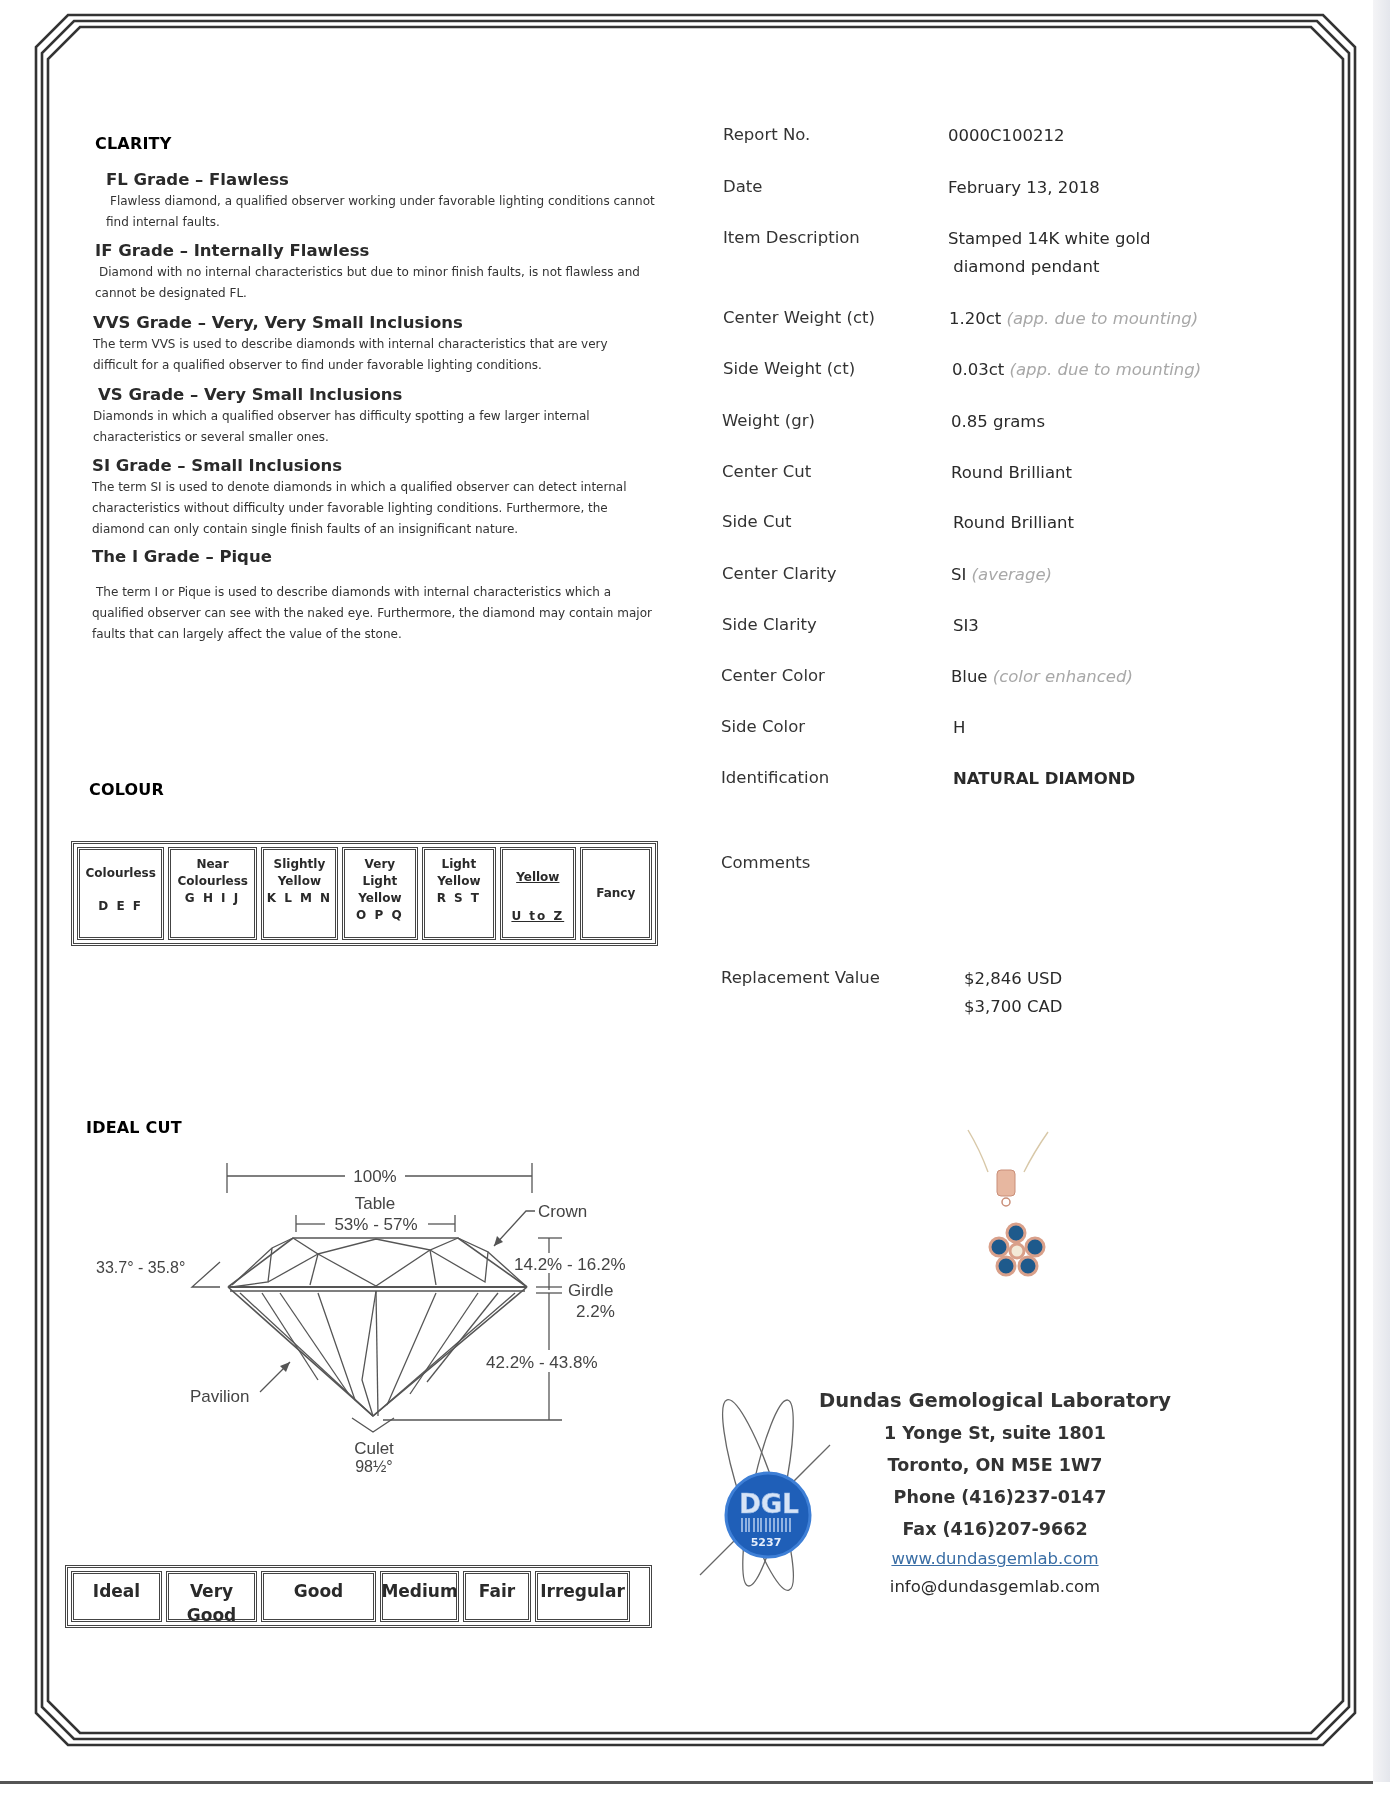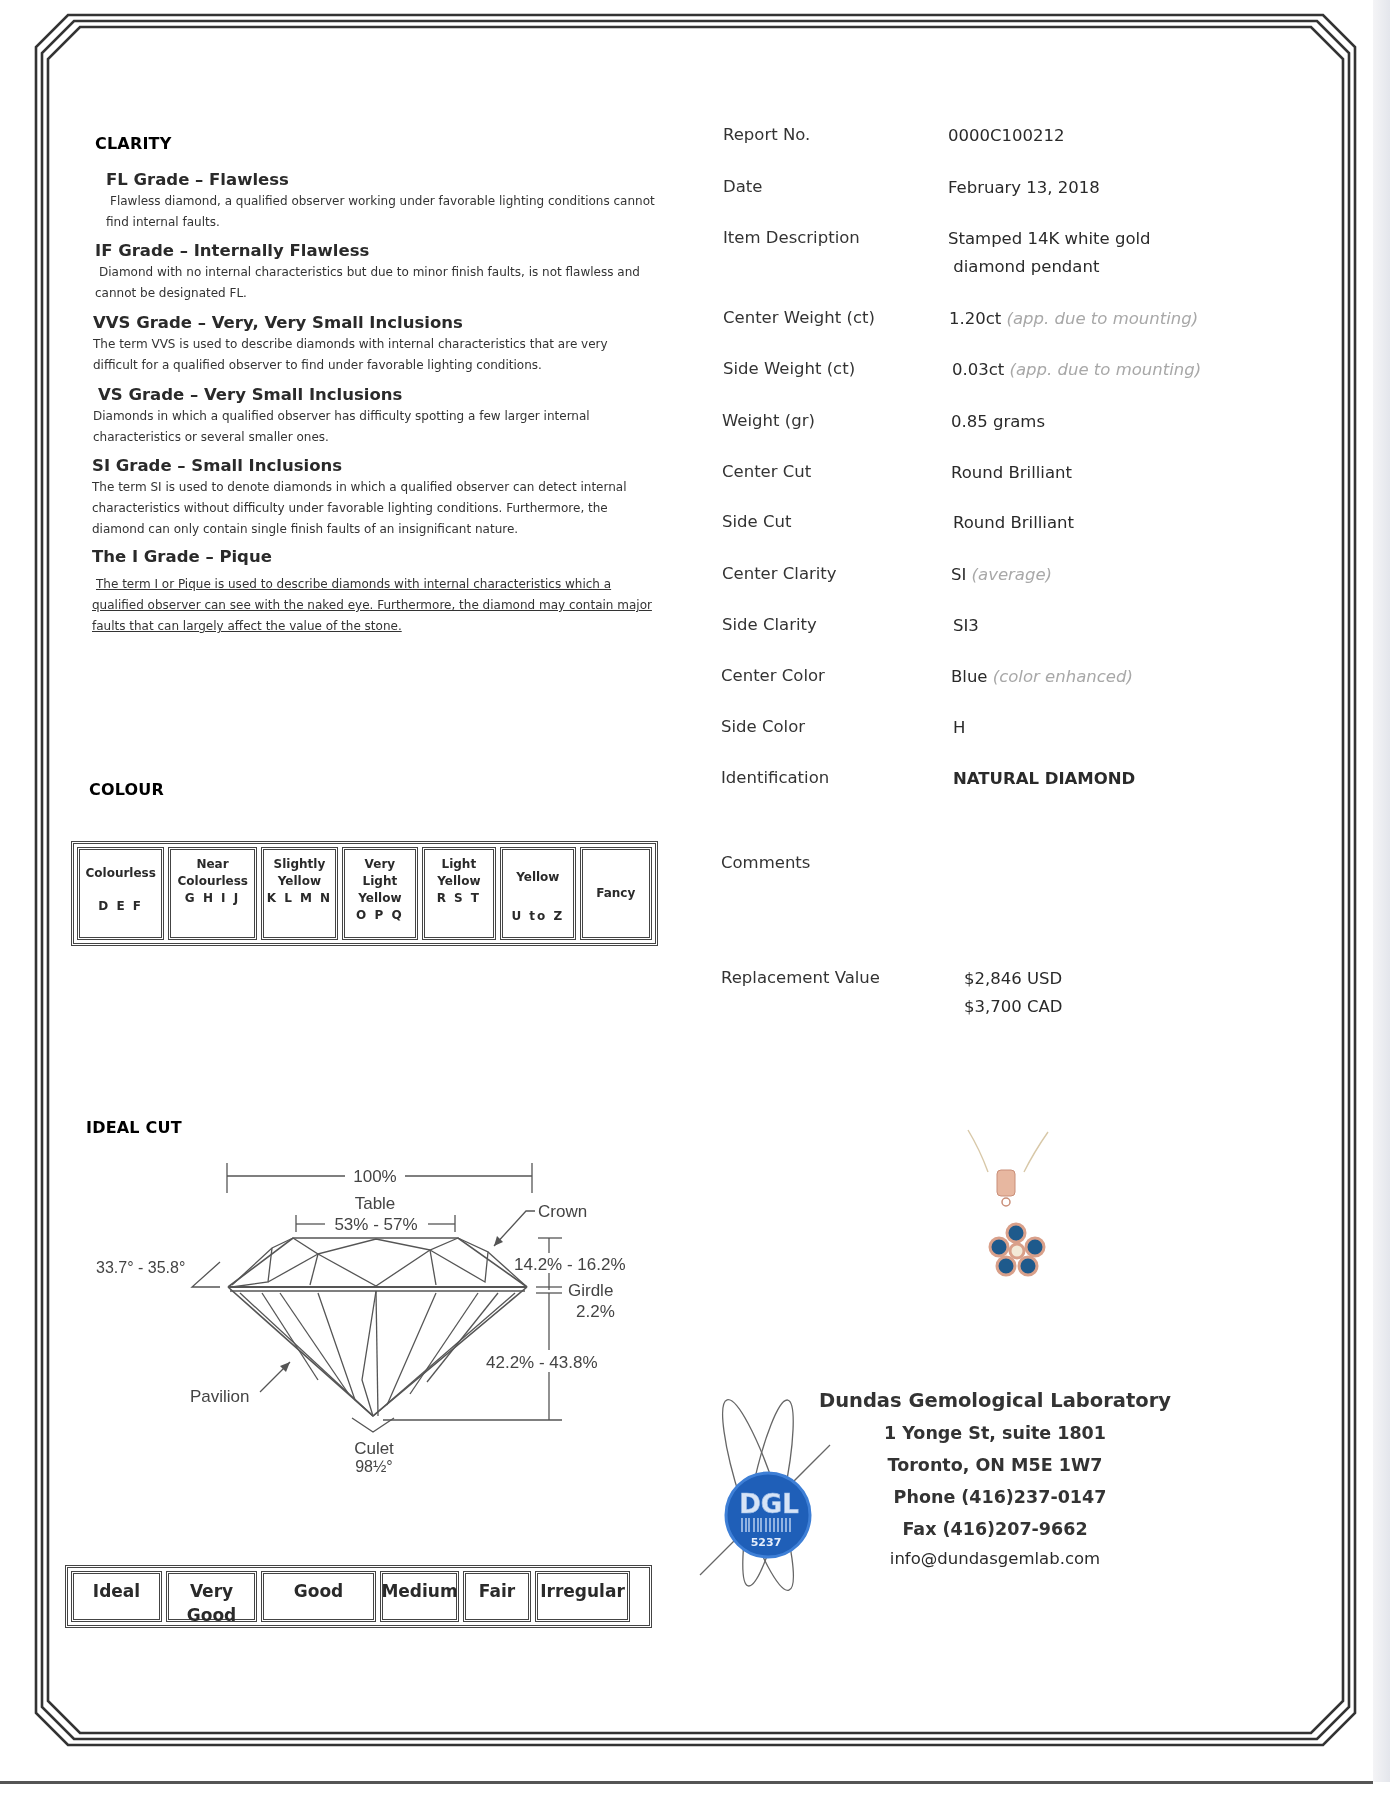--- a/index.html
+++ b/index.html
@@ -68,21 +68,21 @@
 <div class="abs" style="left:93px; top:385px;">
   <div class="grade-title" style="padding-left:5px;">VS Grade – Very Small Inclusions</div>
   <div class="grade-desc" style="margin-top:2px;">Diamonds in which a qualified observer has difficulty spotting a few larger internal characteristics or several smaller ones.</div>
 </div>
 <div class="abs" style="left:92px; top:456px;">
   <div class="grade-title">SI Grade – Small Inclusions</div>
   <div class="grade-desc" style="margin-top:2px;">The term SI is used to denote diamonds in which a qualified observer can detect internal characteristics without difficulty under favorable lighting conditions. Furthermore, the diamond can only contain single finish faults of an insignificant nature.</div>
 </div>
 <div class="abs" style="left:92px; top:547px;">
   <div class="grade-title">The I Grade – Pique</div>
-  <div class="grade-desc" style="text-indent:4px; margin-top:8px;text-decoration:underline;">The term I or Pique is used to describe diamonds with internal characteristics which a qualified observer can see with the naked eye. Furthermore, the diamond may contain major faults that can largely affect the value of the stone.</div>
+  <div class="grade-desc" style="text-indent:4px; margin-top:16px;">The term I or Pique is used to describe diamonds with internal characteristics which a qualified observer can see with the naked eye. Furthermore, the diamond may contain major faults that can largely affect the value of the stone.</div>
 </div>
 
 <div class="abs section-heading" style="left:89px; top:780px;">COLOUR</div>
 
 <div class="grade-table colour-table" style="left:71px; top:841px; width:587px; height:105px;">
   <div class="grade-cell" style="width:88px; justify-content:center; gap:16px; padding-top:10px;">
     <span>Colourless</span>
     <span class="cell-letters">D E F</span>
   </div>
   <div class="grade-cell" style="width:89px;">
@@ -94,21 +94,21 @@
     <span class="cell-letters">K L M N</span>
   </div>
   <div class="grade-cell" style="width:76px;">
     <span style="width:50px">Very Light Yellow</span>
     <span class="cell-letters">O P Q</span>
   </div>
   <div class="grade-cell" style="width:75px;">
     <span style="width:50px">Light Yellow</span>
     <span class="cell-letters">R S T</span>
   </div>
-  <div class="grade-cell" style="width:76px; justify-content:center; gap:22px; padding-top:24px;">
+  <div class="grade-cell" style="width:76px; justify-content:center; gap:22px; padding-top:24px;text-decoration:underline;">
     <span>Yellow</span>
     <span class="cell-letters">U to Z</span>
   </div>
   <div class="grade-cell" style="width:73px; justify-content:center; padding:0;">
     <span>Fancy</span>
   </div>
 </div>
 
 <div class="abs section-heading" style="left:86px; top:1118px;">IDEAL CUT</div>
 
@@ -318,14 +318,17 @@
   <text x="79" y="138" text-anchor="middle" font-family="DejaVu Sans, sans-serif" font-weight="bold" font-size="26" fill="#d7e4f6" stroke="#9fbde6" stroke-width="0.6">DGL</text>
   <text x="76" y="171" text-anchor="middle" font-family="DejaVu Sans, sans-serif" font-weight="bold" font-size="11" fill="#e6eefb">5237</text>
 </svg>
 
 <div class="abs" style="left:810px; top:1385px; width:370px;">
   <div class="lab-text" style="font-size:19.5px; line-height:32px;">Dundas Gemological Laboratory</div>
   <div class="lab-text" style="font-size:17.5px; line-height:32px;">1 Yonge St, suite 1801</div>
   <div class="lab-text" style="font-size:17.5px; line-height:32px;">Toronto, ON M5E 1W7</div>
   <div class="lab-text" style="font-size:17.5px; line-height:32px; padding-left:10px;">Phone (416)237-0147</div>
   <div class="lab-text" style="font-size:17.5px; line-height:32px;">Fax (416)207-9662</div>
+  <div style="text-align:center; line-height:28px;">
+    <a class="lab-link">www.dundasgemlab.com</a>
+  </div>
   <div class="lab-email" style="text-align:center; line-height:28px;">info@dundasgemlab.com</div>
 </div>
 
 </body></html>

